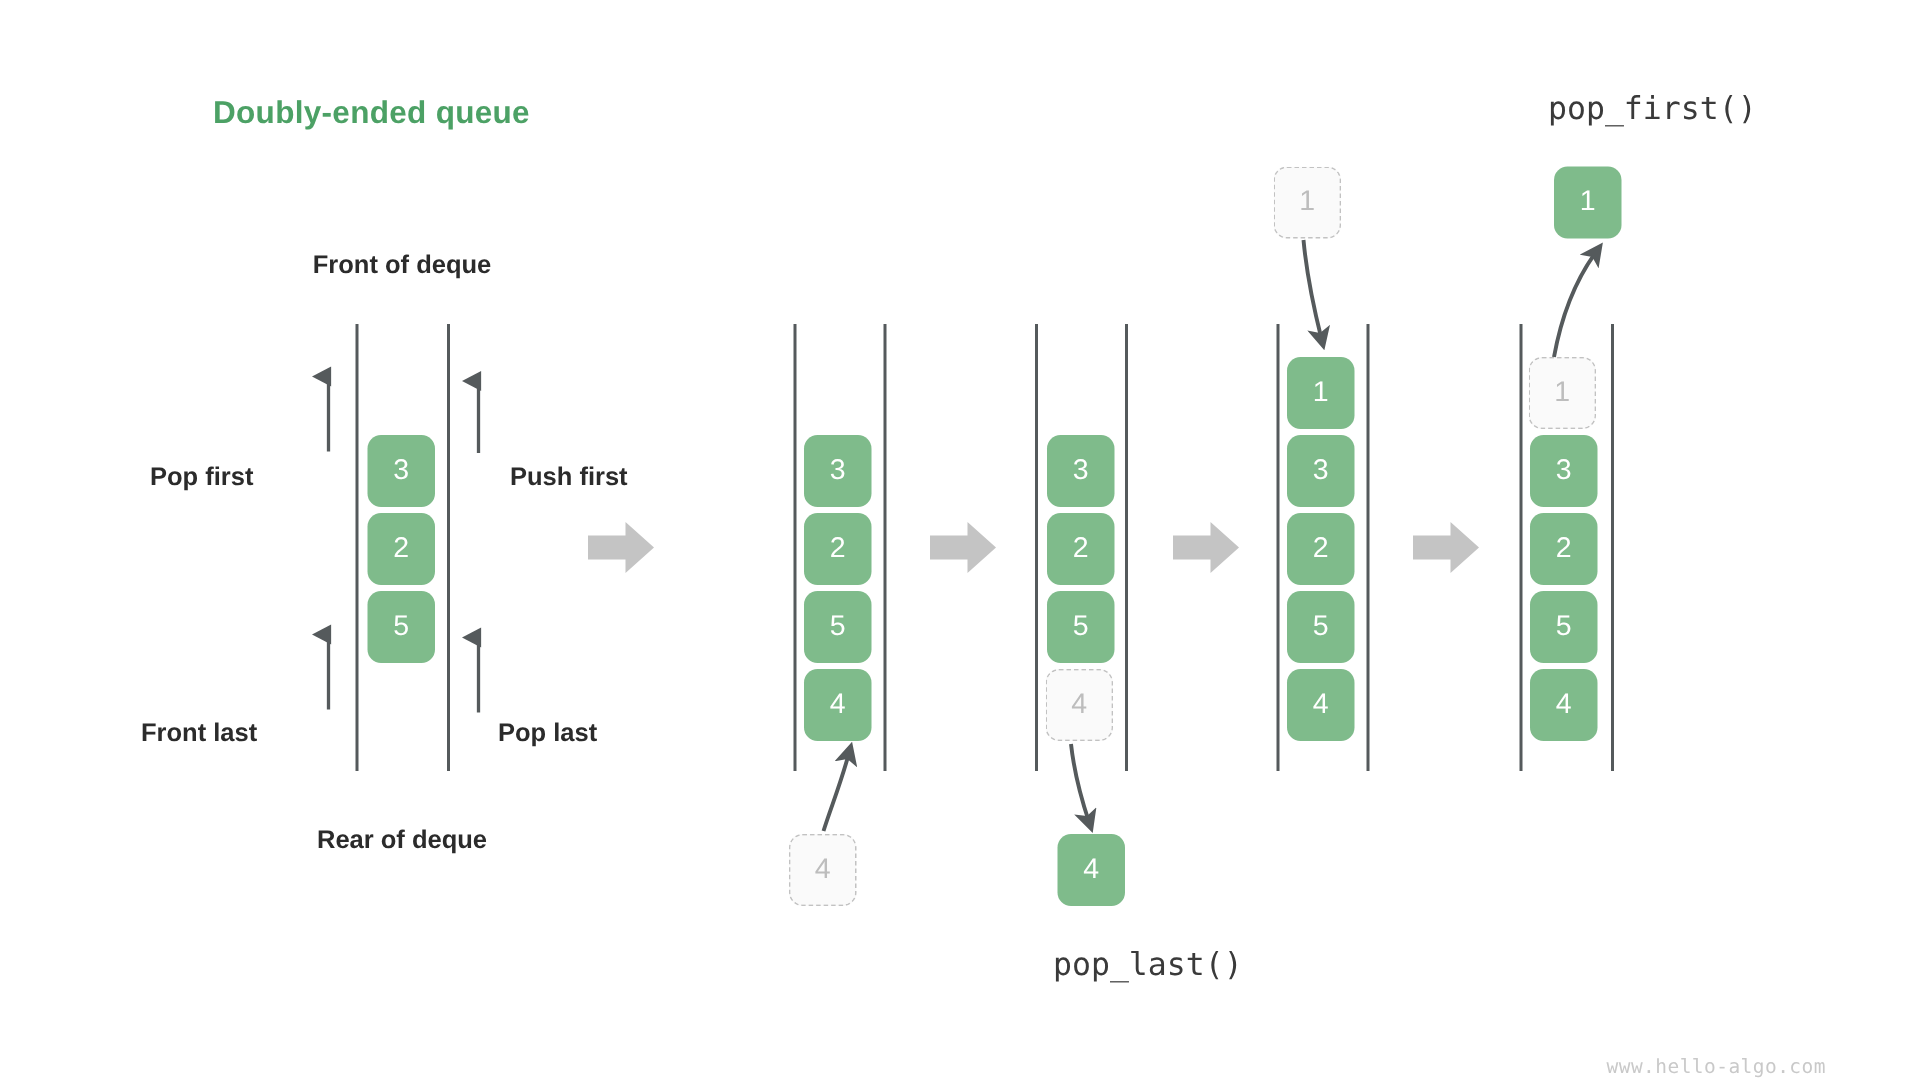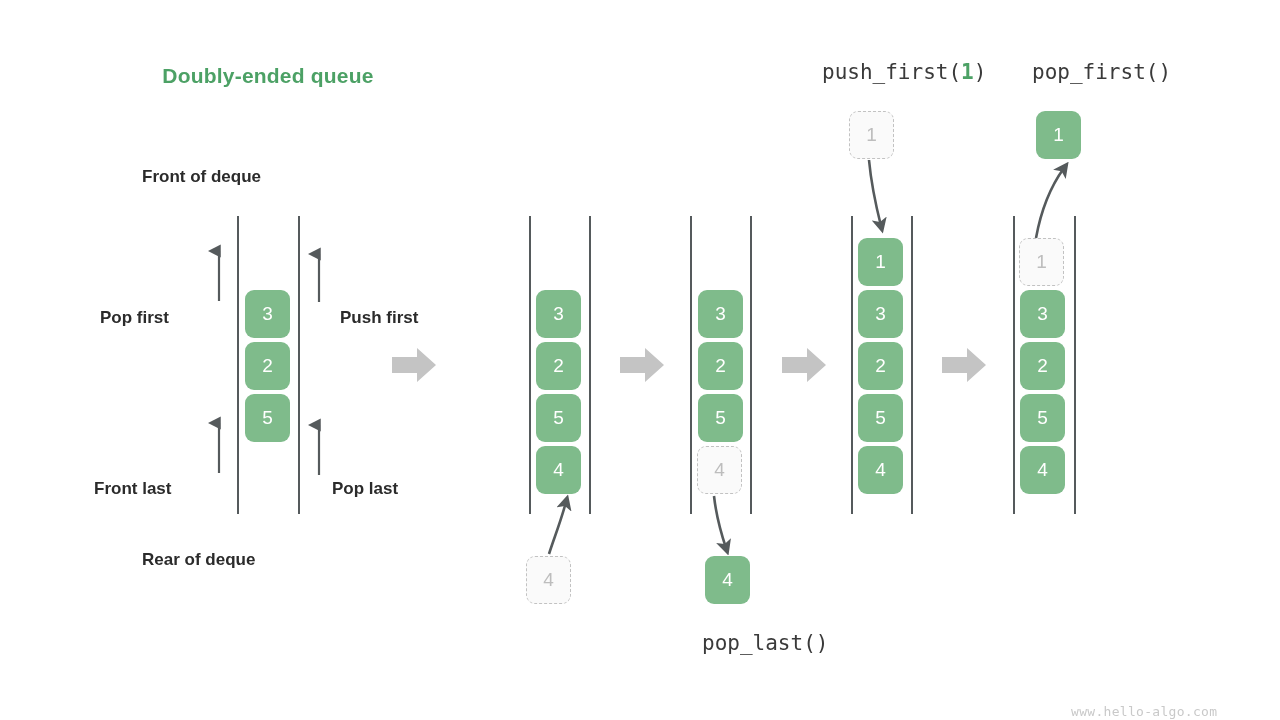--- a/index.html
+++ b/index.html
@@ -7,24 +7,24 @@
     width:1280px;height:720px;background:#ffffff;
     font-family:"Liberation Sans", sans-serif;
     overflow:hidden;position:relative;
   }
   .stage{position:absolute;left:0;top:0;width:1280px;height:720px;}
   .abs{position:absolute;}
 
   
   .title{
     font-size:21px;font-weight:bold;color:#4CA165;
-    text-align:center;line-height:40px;letter-spacing:0.2px;
+    text-align:left;line-height:40px;letter-spacing:0.2px;
   }
   .sublabel{
-    font-size:17px;font-weight:bold;color:#2b2b2b;
+    font-size:17px;font-weight:bold;color:#2b2b2b;text-align:center;
     line-height:22px;
   }
   .side-label{
     font-size:17px;font-weight:bold;color:#2b2b2b;line-height:22px;
     white-space:nowrap;
     margin-top:36px;
   }
 
   
   .code{
@@ -142,21 +142,20 @@
   <div class="abs box" style="left:705px;top:556px;">4</div>
 
   <svg class="abs" style="left:700px;top:496px;" width="50" height="62">
     <path d="M14,0 C16,18 20,34 26,52" stroke="#555a5c" stroke-width="2.6" fill="none" marker-end="url(#mkCurve)"></path>
   </svg>
 
   <svg class="abs blockarrow" style="left:782px;top:348px;" viewBox="0 0 44 34">
     <path d="M0,9 L25,9 L25,0 L44,17 L25,34 L25,25 L0,25 Z" fill="#c4c4c4"></path>
   </svg>
 
-  <div class="abs code" style="left:822px;top:59px;"><span>push_first(</span><span class="arg">1</span><span>)</span></div>
 
   <div class="abs box ghost" style="left:849px;top:111px;">1</div>
 
   <div class="abs rail" style="left:851px;top:216px;height:298px;"></div>
   <div class="abs rail" style="left:911px;top:216px;height:298px;"></div>
 
   <div class="abs box" style="left:858px;top:238px;">1</div>
   <div class="abs box" style="left:858px;top:290px;">3</div>
   <div class="abs box" style="left:858px;top:342px;">2</div>
   <div class="abs box" style="left:858px;top:394px;">5</div>

